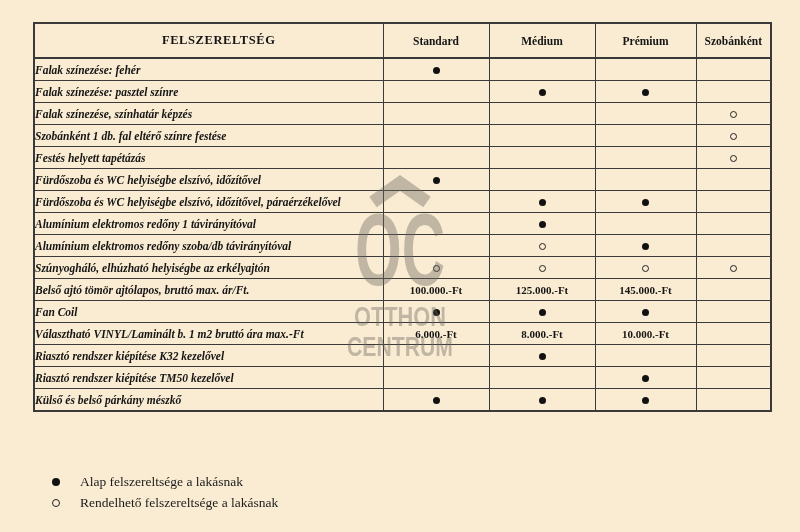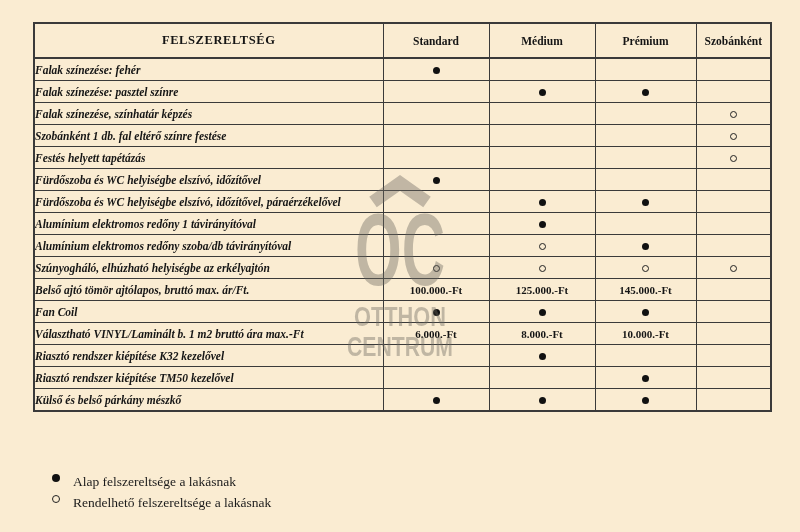--- a/index.html
+++ b/index.html
@@ -93,22 +93,22 @@
   }
   .legend {
     position: absolute;
     left: 52px;
     top: 474px;
     font-size: 13.5px;
     color: #1b1b1b;
   }
   .legend-row {
     display: flex;
-    align-items: flex-start;
-    gap: 13px;
+    align-items: center;
+    gap: 20px;
     margin-bottom: 5px;
   }
   .legend .dot { width: 8px; height: 8px; }
 </style>
 </head>
 <body>
 
 <table class="spec-table">
   <colgroup>
     <col style="width:349px">

